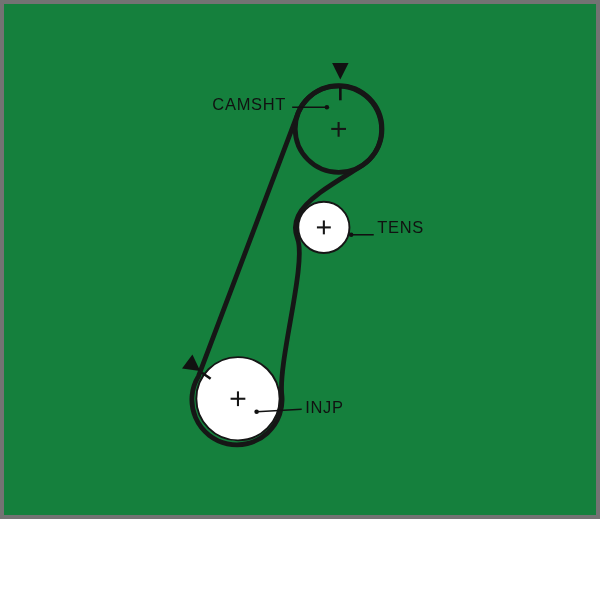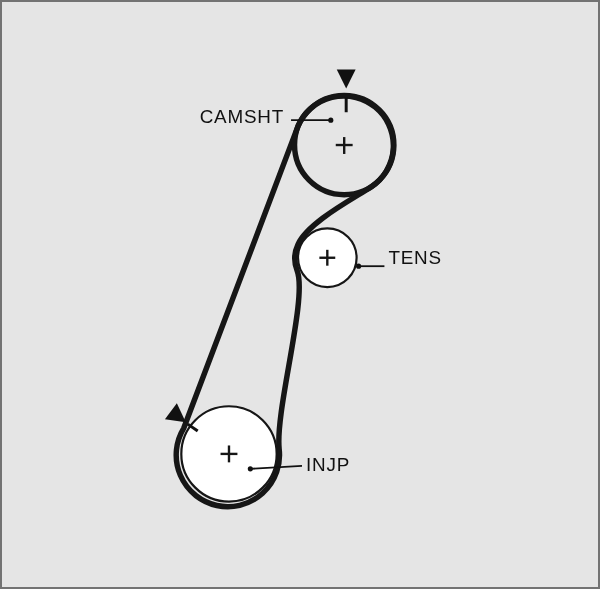--- a/index.html
+++ b/index.html
@@ -3,24 +3,24 @@
 <meta charset="utf-8">
 <style>
   html, body {
     margin: 0;
     padding: 0;
     background: #ffffff;
   }
   .stage {
     position: relative;
     width: 600px;
-    height: 589px;
+    height: 519px;
     box-sizing: border-box;
-    border: 2px solid #737373;
-    background: #e5e5e5;
+    border: 4px solid #737373;
+    background: #15803d;
     overflow: hidden;
   }
   .stage svg {
     position: absolute;
     left: 0;
     top: 0;
     width: 100%;
     height: 100%;
   }
   .belt {

